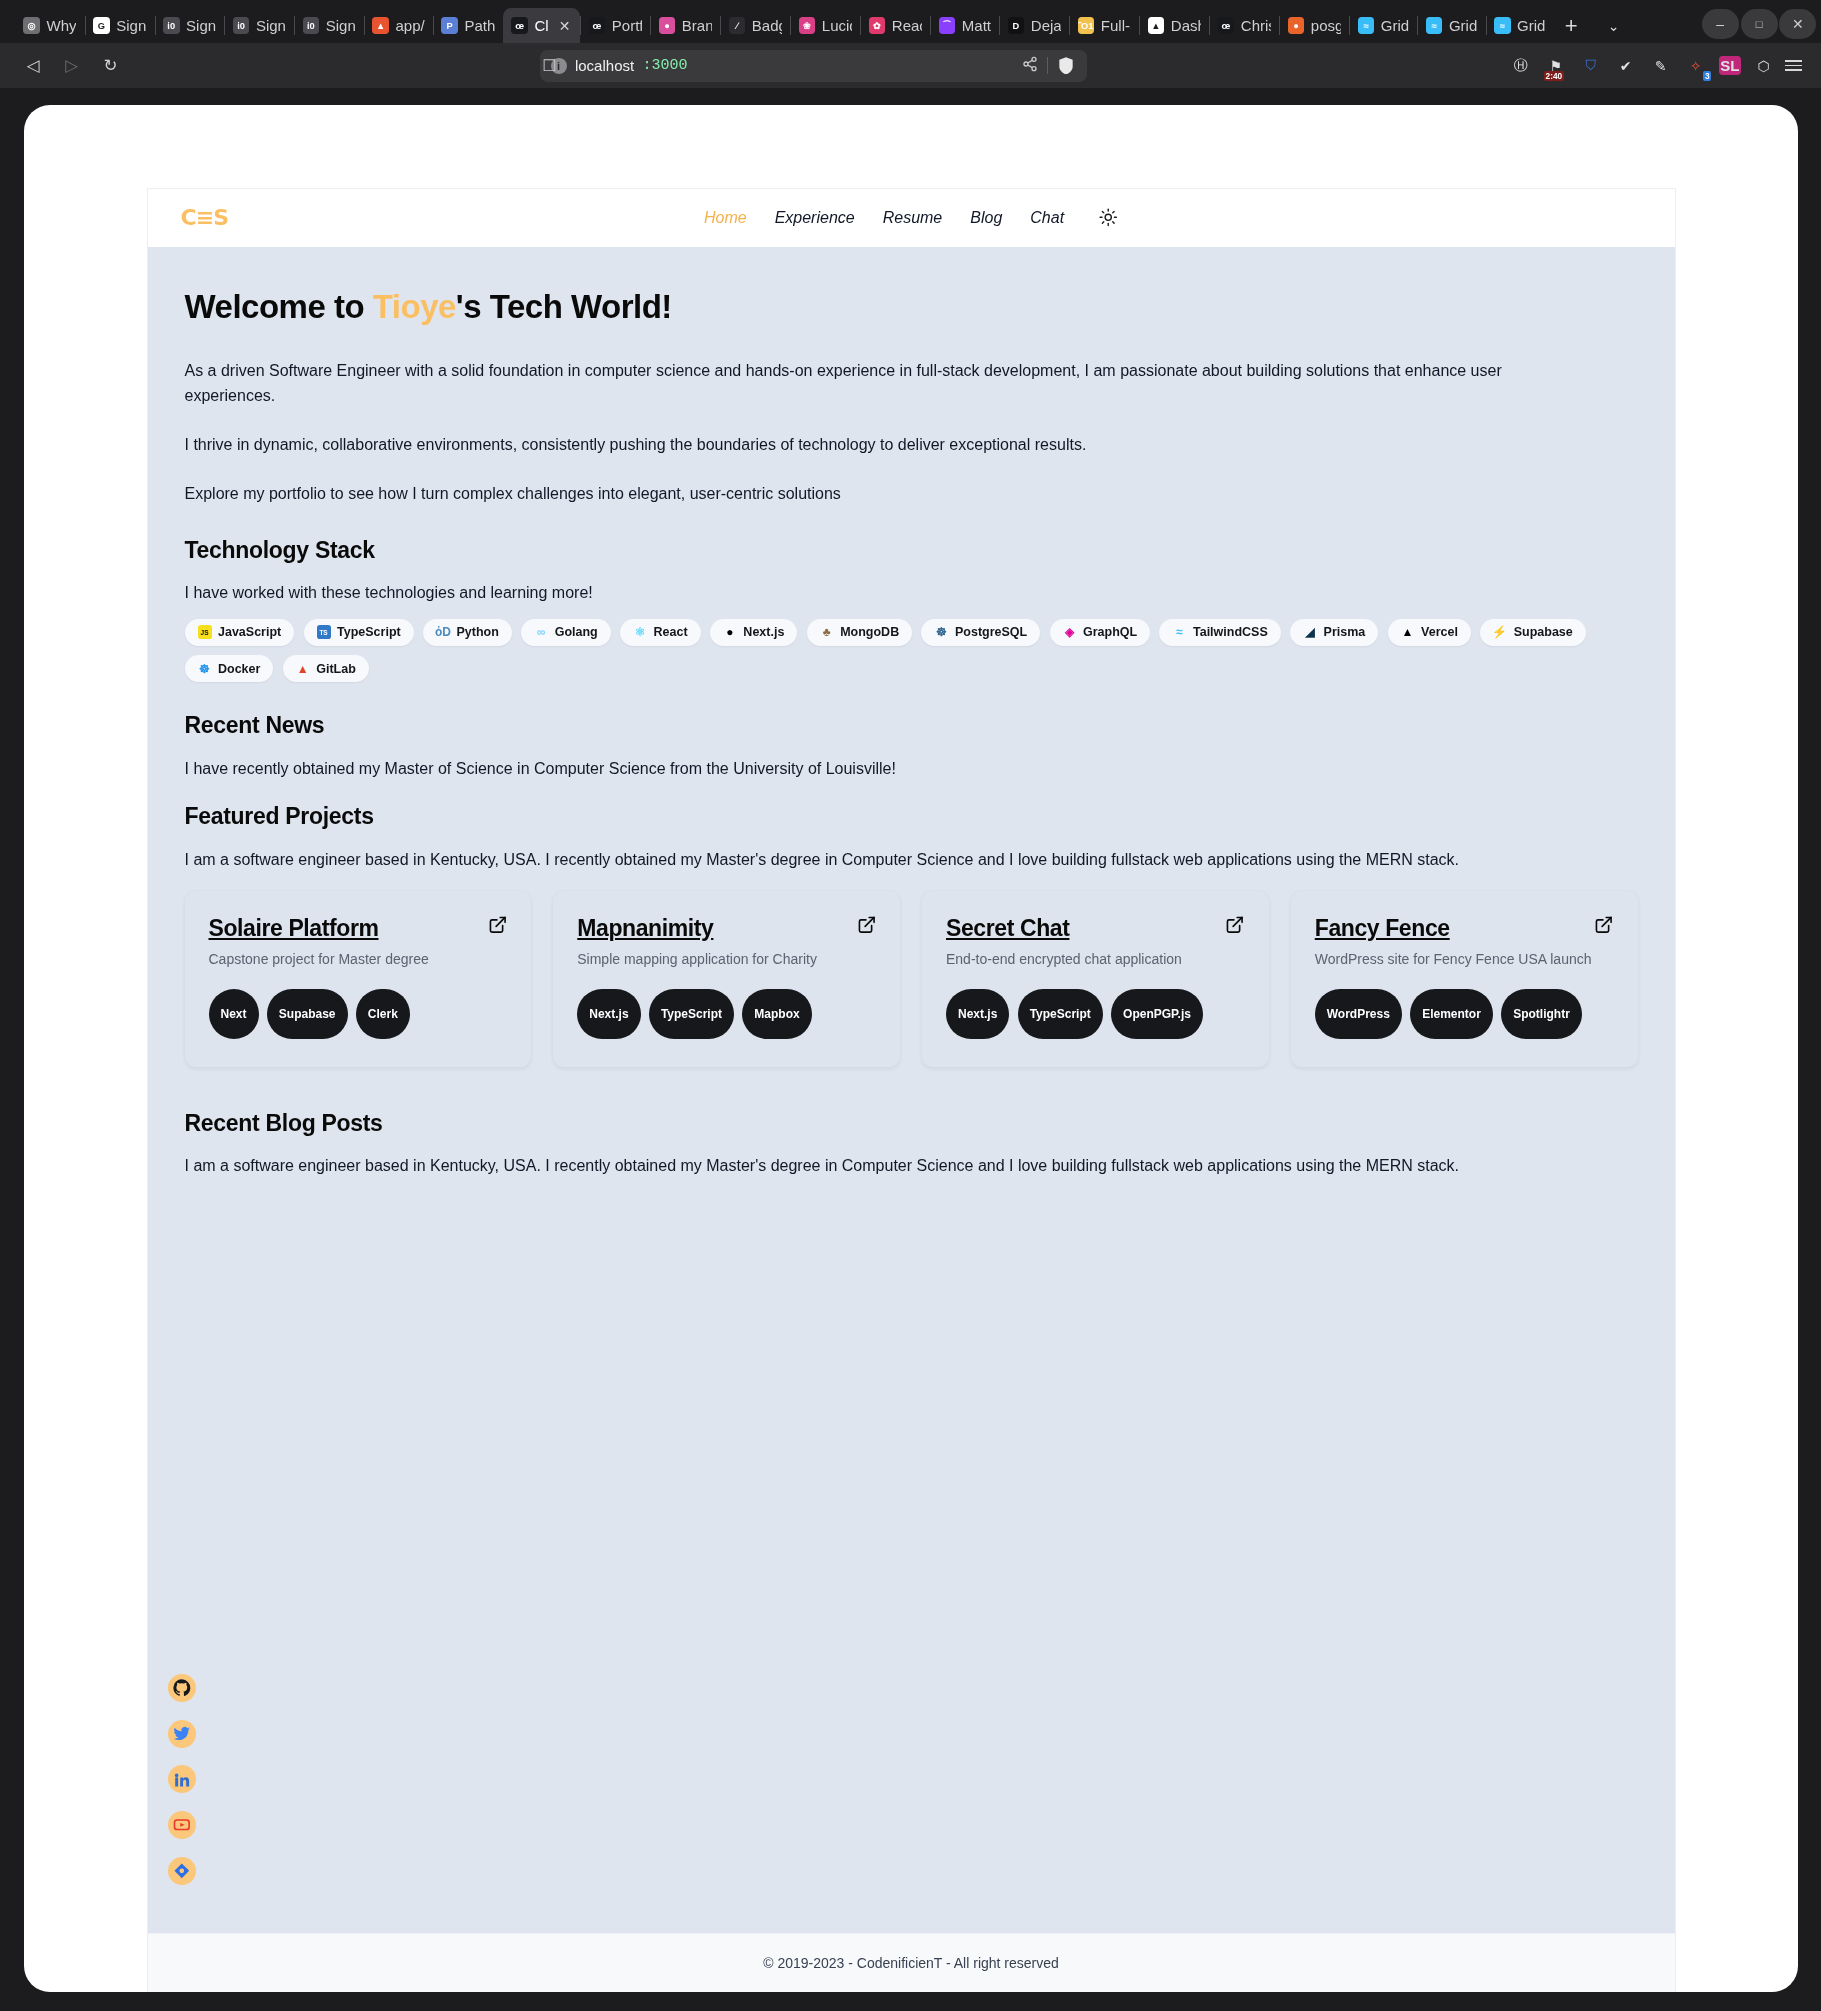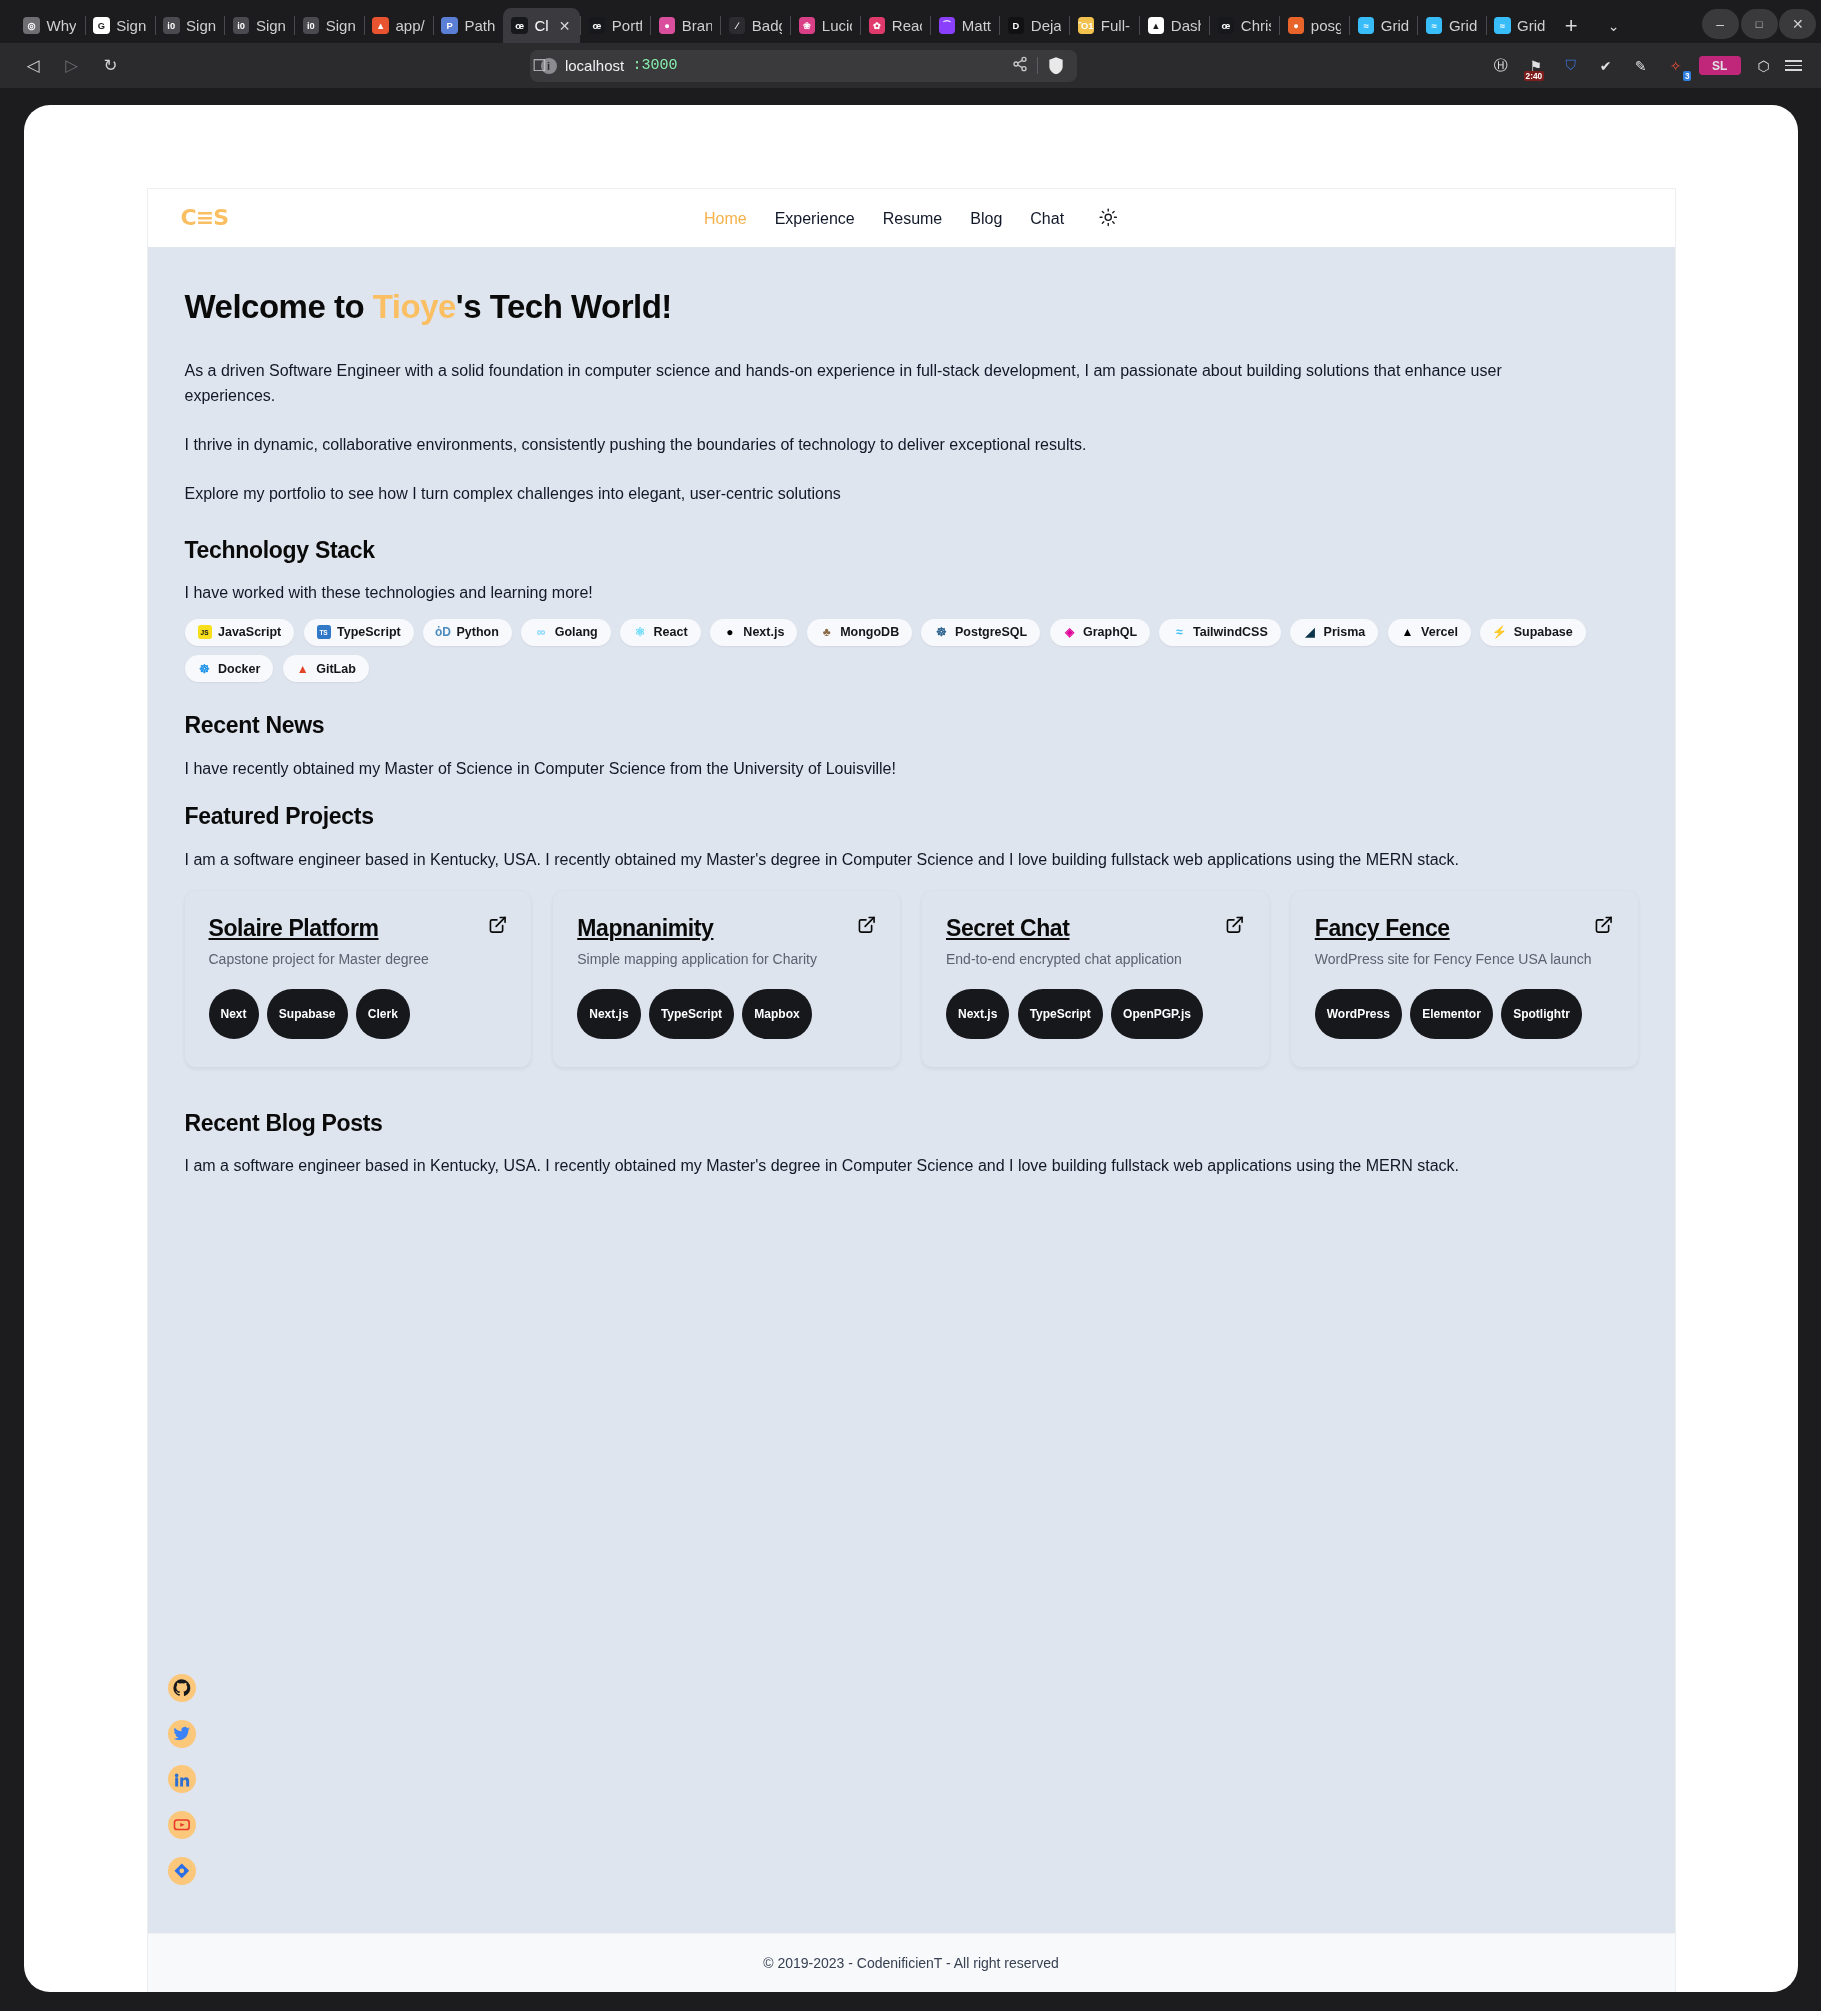--- a/index.html
+++ b/index.html
@@ -172,21 +172,21 @@
     background: #fff;
   }
   .logo {
     font-size: 22px; font-weight: bold;
     color: #fbbf63;
     letter-spacing: -0.9px;
     font-family: "DejaVu Sans", sans-serif;
   }
   .navlinks {
     position: absolute; left: 50%; transform: translateX(-50%);
-    display: flex; align-items: flex-end; gap: 28px;
+    display: flex; align-items: center; gap: 28px; font-style: italic;
   }
   .navlink { font-size: 16px; color: #111827; }
   .navlink.active { color: #f5b14a; }
   .sun {
     width: 20.4px; height: 20.4px; margin-left: 5.6px;
     display: flex; align-items: center; justify-content: center;
     color: #1b1b1f;
   }
 
   
@@ -407,21 +407,21 @@
         </span>
       </div>
     </div>
     <div class="ext-icons" id="ext-host">
         <span class="ext">Ⓗ</span>
         <span class="ext">⚑<span class="ext-badge">2:40</span></span>
         <span class="ext" style="color: rgb(59, 116, 216);">⛉</span>
         <span class="ext">✔</span>
         <span class="ext">✎</span>
         <span class="ext" style="color: rgb(232, 80, 58);">✧<span class="ext-badge blue">3</span></span>
-        <span class="ext" style="font-size: 12px; font-weight: bold; background: rgb(192, 39, 122); border-radius: 3.7px; width: 42px; height: 18.6px;">SL</span>
+        <span class="ext" style="font-size: 15px; font-weight: bold; background: rgb(192, 39, 122); border-radius: 3.7px; width: 22px; height: 18.6px;">SL</span>
         <span class="ext">⬡</span>
       </div>
     <div class="ext hamburger">
         <i></i>
         <i></i>
         <i></i>
       </div>
   </div>
 
   <div class="viewport">

